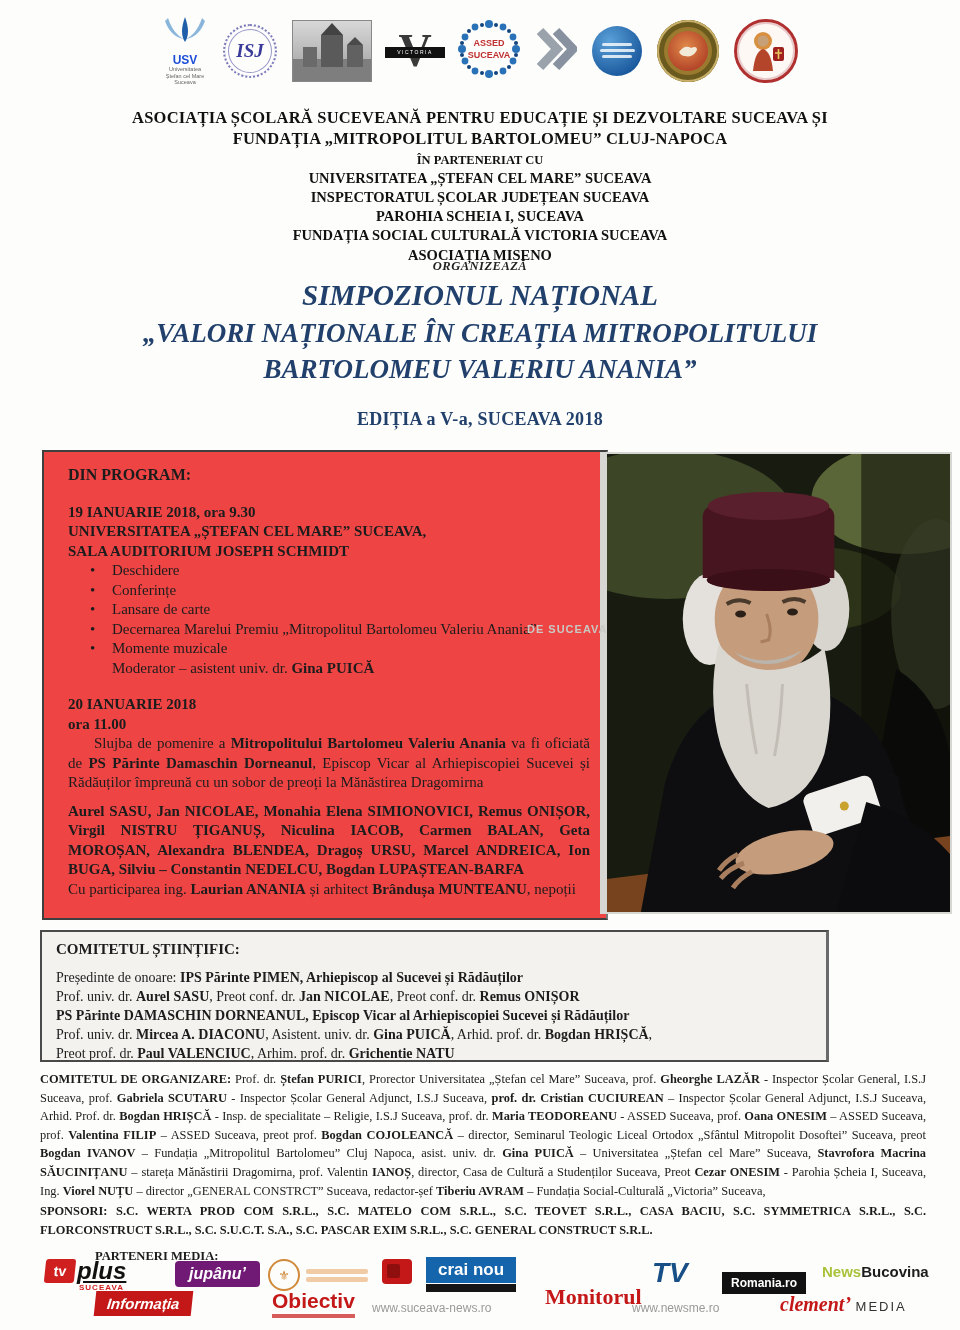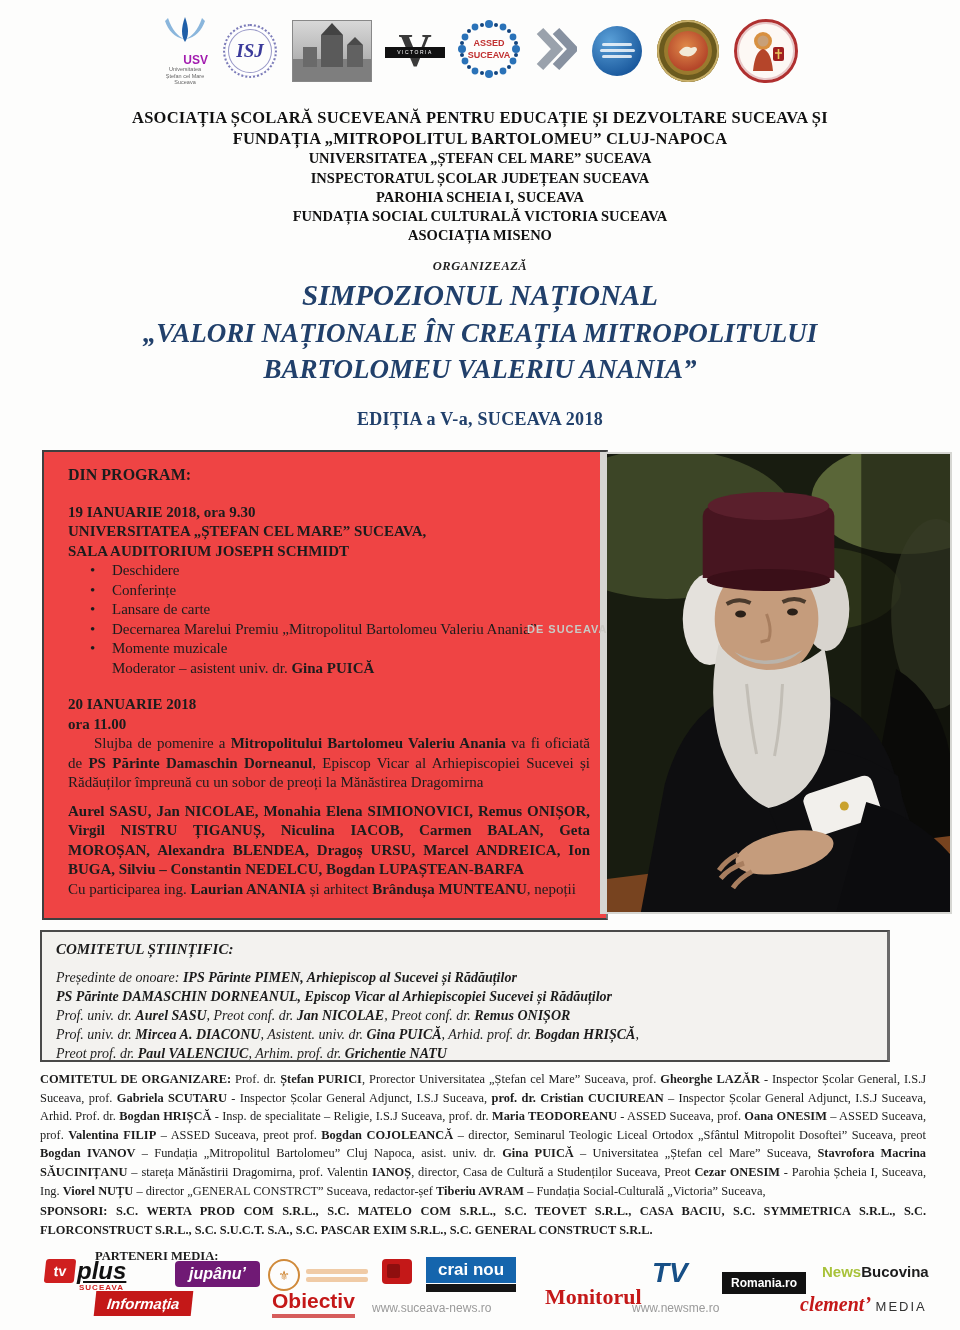--- a/index.html
+++ b/index.html
@@ -4,21 +4,21 @@
 <style>
   html,body{margin:0;padding:0;background:#ffffff;}
   .page{position:relative;width:960px;height:1330px;background:#fdfdfc;overflow:hidden;
         font-family:"Liberation Serif",serif;color:#1c1c1c;}
   b{font-weight:bold;}
 
   
   .logos-row{position:absolute;top:16px;left:0;right:0;display:flex;justify-content:center;
              align-items:center;gap:15px;font-family:"Liberation Sans",sans-serif;}
   .logo{flex:0 0 auto;text-align:center;}
-  .usv-text{font-size:12px;font-weight:bold;color:#a21caf;line-height:1;text-align:right;}
+  .usv-text{font-size:12px;font-weight:bold;color:#1d4ed8;line-height:1;}
   .usv-sub{font-size:5.5px;color:#666;line-height:1.2;}
   .isj{width:50px;height:50px;border:2px dotted #7a7ab8;border-radius:50%;display:flex;
        align-items:center;justify-content:center;box-shadow:inset 0 0 0 3px #fff,inset 0 0 0 4px #9a9ac8;}
   .isj span{font-family:"Liberation Serif",serif;font-style:italic;font-weight:bold;
             font-size:19px;color:#3a3a9a;}
   .monastery{width:78px;height:60px;background:linear-gradient(#d8d8d8,#9c9c9c);position:relative;overflow:hidden;border:1px solid #888;}
   .victoria{width:56px;height:60px;position:relative;}
   .victoria .vchar{font-family:"Liberation Serif",serif;font-size:46px;line-height:60px;color:#3a3a3a;font-weight:bold;}
   .victoria .band{position:absolute;left:-2px;right:-2px;top:26px;height:11px;background:#111;
                   color:#fff;font-size:5px;letter-spacing:1.5px;line-height:11px;text-align:center;}
@@ -65,23 +65,23 @@
   .guests{text-align:justify;}
 
   
   .photo{position:absolute;left:600px;top:452px;width:352px;height:462px;box-sizing:border-box;
          background:#d6d6d2;padding:2px 2px 2px 7px;}
   .photo svg{display:block;width:100%;height:100%;}
   .watermark{position:absolute;left:527px;top:623px;font-family:"Liberation Sans",sans-serif;
              font-size:11px;font-weight:bold;color:#c9c9c4;letter-spacing:1px;}
 
   
-  .committee-box{position:absolute;left:40px;top:930px;width:850px;height:132px;box-sizing:border-box;
+  .committee-box{position:absolute;left:40px;top:930px;width:789px;height:132px;box-sizing:border-box;
                  background:#f3f2ef;border:2px solid #4a4a4a;border-right:3px solid #6a6a6a;
-                 padding:7px 14px;font-size:14px;line-height:1.37;overflow:hidden;font-style:italic;}
+                 padding:7px 14px;font-size:14px;line-height:1.37;overflow:hidden;}
   .cb-head{font-weight:bold;font-size:15px;margin-bottom:8px;}
 
   
   .bottom-block{position:absolute;left:40px;top:1070px;width:886px;font-size:12.4px;line-height:1.5;}
   .org-para{text-align:justify;}
   .sponsors{text-align:justify;font-weight:bold;margin-top:2px;}
   .media-heading{font-weight:bold;margin-top:8px;margin-left:55px;font-size:12.6px;}
 
   
   .media-band{position:absolute;left:0;top:1253px;width:960px;height:74px;
@@ -109,21 +109,21 @@
   .newsb{left:822px;top:10px;font-weight:bold;font-size:15px;}
   .newsb .n1{color:#a8c23a;}
   .newsb .n2{color:#1c1c1c;}
   .informatia{left:95px;top:38px;background:#c41818;color:#fff;font-weight:bold;font-style:italic;
               font-size:15px;padding:4px 12px;transform:skew(-6deg);}
   .obiectiv{left:272px;top:36px;color:#c41818;font-weight:bold;font-size:21px;text-align:center;}
   .obiectiv i{display:block;height:4px;background:#c41818;opacity:.7;margin-top:1px;}
   .murl{color:#9a9a9a;font-size:12px;}
   .url1{left:372px;top:48px;}
   .url2{left:632px;top:48px;}
-  .clement{left:800px;top:40px;}
+  .clement{left:780px;top:40px;}
   .clement .c1{color:#c41818;font-weight:bold;font-size:20px;font-family:"Liberation Serif",serif;font-style:italic;}
   .clement .c2{color:#333;font-size:13px;letter-spacing:2px;}
 </style>
 </head>
 <body>
 
 <div class="page">
 
   <div class="logos-row">
     <div class="logo">
@@ -213,20 +213,21 @@
         <path d="M7 42 Q9 22 17 20 Q25 22 27 42 Z" fill="#b5452a"></path>
         <rect x="27" y="18" width="11" height="14" rx="2" fill="#a02020"></rect>
         <path d="M32.5 20 v10 M29 24 h7" stroke="#e8c860" stroke-width="1.6"></path>
       </svg>
     </div>
   </div>
 
   <div class="header-block">
     <div class="hl-a">ASOCIAȚIA ȘCOLARĂ SUCEVEANĂ PENTRU EDUCAȚIE ȘI DEZVOLTARE SUCEAVA ȘI</div>
     <div class="hl-a">FUNDAȚIA „MITROPOLITUL BARTOLOMEU” CLUJ-NAPOCA</div>
+    <div class="hl-b">ÎN PARTENERIAT CU</div>
     <div class="hl-c">UNIVERSITATEA „ȘTEFAN CEL MARE” SUCEAVA</div>
     <div class="hl-c">INSPECTORATUL ȘCOLAR JUDEȚEAN SUCEAVA</div>
     <div class="hl-c">PAROHIA SCHEIA I, SUCEAVA</div>
     <div class="hl-c">FUNDAȚIA SOCIAL CULTURALĂ VICTORIA SUCEAVA</div>
     <div class="hl-c">ASOCIAȚIA MISENO</div>
   </div>
 
   <div class="organizeaza">ORGANIZEAZĂ</div>
 
   <div class="title-block">
@@ -295,22 +296,22 @@
       </g>
       <path d="M260 348 Q310 362 344 400 L344 458 L230 458 Z" fill="#0c0c0e"></path>
     </svg>
   </div>
 
   <div class="watermark">DE SUCEAVA</div>
 
   <div class="committee-box">
     <div class="cb-head">COMITETUL ȘTIINȚIFIC:</div>
     <div><span>Președinte de onoare: </span><b>IPS Părinte PIMEN, Arhiepiscop al Sucevei și Rădăuților</b></div>
+    <div><span>Prof. univ. dr. </span><b>Aurel SASU</b><span>, Preot conf. dr. </span><b>Jan NICOLAE</b><span>,  Preot conf. dr. </span><b>Remus ONIȘOR</b></div>
     <div><b>PS Părinte DAMASCHIN DORNEANUL, Episcop Vicar al Arhiepiscopiei Sucevei și Rădăuților</b></div>
-    <div><span>Prof. univ. dr. </span><b>Aurel SASU</b><span>, Preot conf. dr. </span><b>Jan NICOLAE</b><span>,  Preot conf. dr. </span><b>Remus ONIȘOR</b></div>
     <div><span>Prof. univ. dr. </span><b>Mircea A. DIACONU</b><span>, Asistent. univ. dr. </span><b>Gina PUICĂ</b><span>, Arhid. prof. dr. </span><b>Bogdan HRIȘCĂ</b><span>,</span></div>
     <div><span>Preot prof. dr. </span><b>Paul VALENCIUC</b><span>, Arhim. prof. dr. </span><b>Grichentie NATU</b></div>
   </div>
 
   <div class="bottom-block">
     <div class="org-para"><b>COMITETUL DE ORGANIZARE: </b><span>Prof. dr. </span><b>Ștefan PURICI</b><span>, Prorector Universitatea „Ștefan cel Mare” Suceava,  prof. </span><b>Gheorghe LAZĂR</b><span> - Inspector Școlar General, I.S.J Suceava, prof. </span><b>Gabriela SCUTARU</b><span> - Inspector Școlar General Adjunct, I.S.J Suceava, </span><b>prof. dr. Cristian CUCIUREAN</b><span> – Inspector Școlar General Adjunct, I.S.J Suceava, Arhid. Prof. dr. </span><b>Bogdan HRIȘCĂ</b><span> - Insp. de specialitate – Religie, I.S.J Suceava, prof. dr. </span><b>Maria TEODOREANU</b><span> - ASSED Suceava, prof. </span><b>Oana ONESIM</b><span> – ASSED Suceava, prof. </span><b>Valentina FILIP</b><span> – ASSED Suceava, preot prof. </span><b>Bogdan COJOLEANCĂ</b><span> – director, Seminarul Teologic Liceal Ortodox „Sfântul Mitropolit Dosoftei” Suceava,  preot </span><b>Bogdan IVANOV</b><span> – Fundația „Mitropolitul Bartolomeu” Cluj Napoca, asist. univ. dr. </span><b>Gina PUICĂ</b><span> – Universitatea „Ștefan cel Mare” Suceava, </span><b>Stavrofora Macrina SĂUCINIȚANU</b><span> – stareța Mănăstirii Dragomirna, prof. Valentin </span><b>IANOȘ</b><span>, director, Casa de Cultură a Studenților Suceava, Preot </span><b>Cezar ONESIM</b><span> - Parohia Șcheia I, Suceava, Ing. </span><b>Viorel NUȚU</b><span> – director „GENERAL CONSTRCT” Suceava, redactor-șef </span><b>Tiberiu AVRAM</b><span> – Fundația Social-Culturală „Victoria”  Suceava,</span></div>
     <div class="sponsors">SPONSORI: S.C. WERTA PROD COM S.R.L., S.C. MATELO COM S.R.L., S.C. TEOVET S.R.L., CASA BACIU, S.C. SYMMETRICA S.R.L., S.C. FLORCONSTRUCT S.R.L., S.C. S.U.C.T. S.A., S.C. PASCAR EXIM S.R.L., S.C. GENERAL CONSTRUCT S.R.L.</div>
     <div class="media-heading">PARTENERI MEDIA:</div>
   </div>
 

